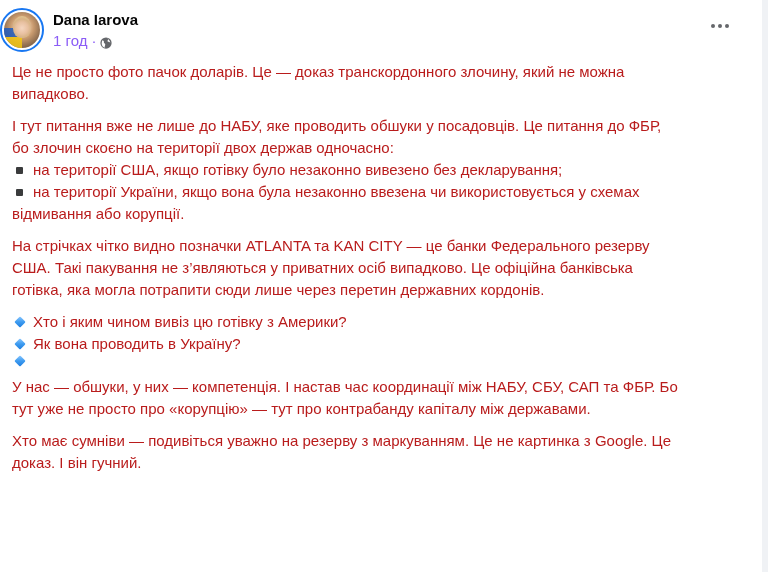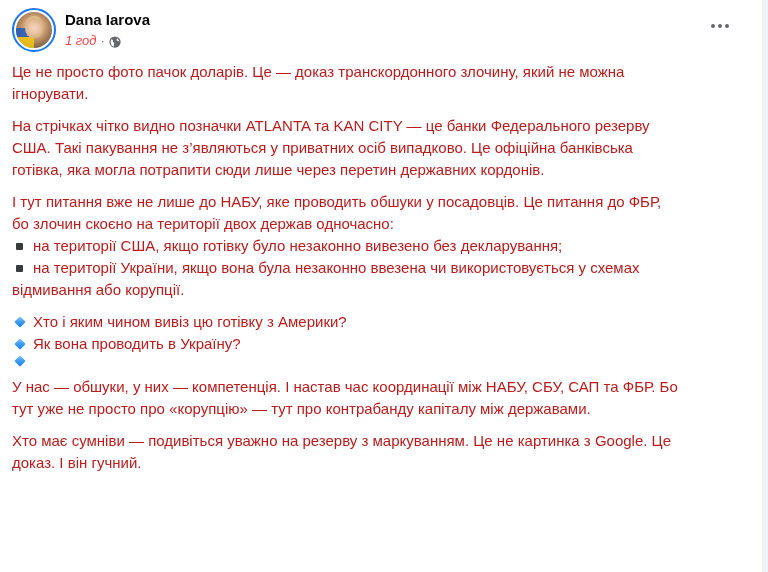--- a/index.html
+++ b/index.html
@@ -21,21 +21,21 @@
       position: absolute;
       top: 0;
       right: 0;
       width: 6px;
       height: 572px;
       background: #f0f2f5;
     }
     .header {
       position: absolute;
       top: 8px;
-      left: 12px;
+      left: 0;
       display: flex;
       align-items: center;
     }
     .avatar {
       width: 44px;
       height: 44px;
       border-radius: 50%;
       border: 2.5px solid #1877f2;
       padding: 2px;
       background: #ffffff;
@@ -77,25 +77,24 @@
     }
     .author-name {
       font-size: 15px;
       font-weight: bold;
       color: #050505;
       line-height: 20px;
     }
     .meta {
       display: flex;
       align-items: center;
-      font-size: 13px;
-      color: #ef4444;
+      font-size: 15px;
+      color: #8b5cf6;
       line-height: 18px;
       margin-top: 2px;
-      font-style: italic;
     }
     .meta .sep {
       margin: 0 4px;
     }
     .globe {
       width: 12px;
       height: 12px;
       display: inline-block;
     }
     .more-button {
@@ -193,43 +192,43 @@
   <div class="more-button">
     <span class="dot"></span>
     <span class="dot"></span>
     <span class="dot"></span>
   </div>
 
   <div class="content">
 
     <div class="para">
       <span class="line">Це не просто фото пачок доларів. Це — доказ транскордонного злочину, який не можна</span>
-      <span class="line">ігнорувати.</span>
+      <span class="line">випадково.</span>
+    </div>
+
+    <div class="para">
+      <span class="line">І тут питання вже не лише до НАБУ, яке проводить обшуки у посадовців. Це питання до ФБР,</span>
+      <span class="line">бо злочин скоєно на території двох держав одночасно:</span>
+      <div class="bullet-line">
+        <span class="square-bullet"></span>
+        <span>на території США, якщо готівку було незаконно вивезено без декларування;</span>
+      </div>
+      <div class="bullet-line">
+        <span class="square-bullet"></span>
+        <span>на території України, якщо вона була незаконно ввезена чи використовується у схемах</span>
+      </div>
+      <span class="line">відмивання або корупції.</span>
     </div>
 
     <div class="para">
       <span class="line">На стрічках чітко видно позначки ATLANTA та KAN CITY — це банки Федерального резерву</span>
       <span class="line">США. Такі пакування не з’являються у приватних осіб випадково. Це офіційна банківська</span>
       <span class="line">готівка, яка могла потрапити сюди лише через перетин державних кордонів.</span>
     </div>
 
-    <div class="para">
-      <span class="line">І тут питання вже не лише до НАБУ, яке проводить обшуки у посадовців. Це питання до ФБР,</span>
-      <span class="line">бо злочин скоєно на території двох держав одночасно:</span>
-      <div class="bullet-line">
-        <span class="square-bullet"></span>
-        <span>на території США, якщо готівку було незаконно вивезено без декларування;</span>
-      </div>
-      <div class="bullet-line">
-        <span class="square-bullet"></span>
-        <span>на території України, якщо вона була незаконно ввезена чи використовується у схемах</span>
-      </div>
-      <span class="line">відмивання або корупції.</span>
-    </div>
-
 
     <div class="para">
       <div class="bullet-line">
         <span class="diamond-bullet"></span>
         <span>Хто і яким чином вивіз цю готівку з Америки?</span>
       </div>
       <div class="bullet-line">
         <span class="diamond-bullet"></span>
         <span>Як вона проводить в Україну?</span>
       </div>

